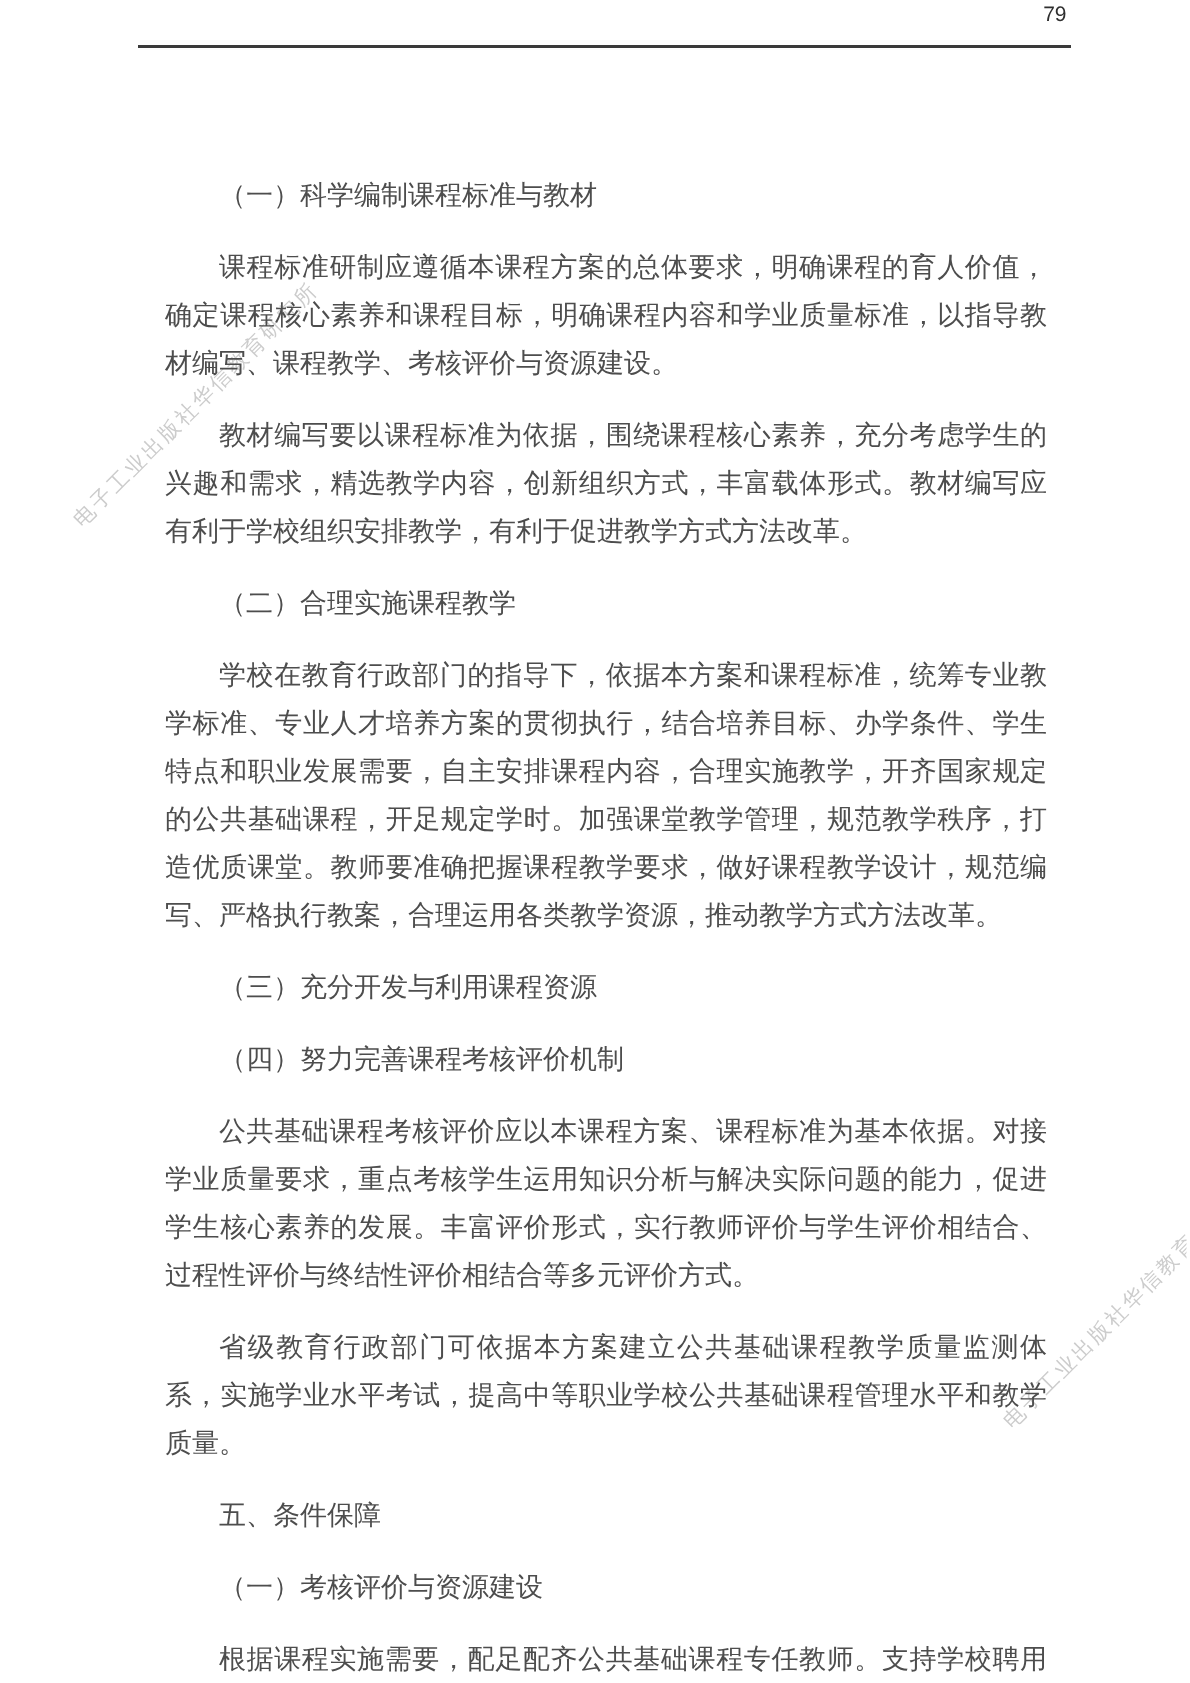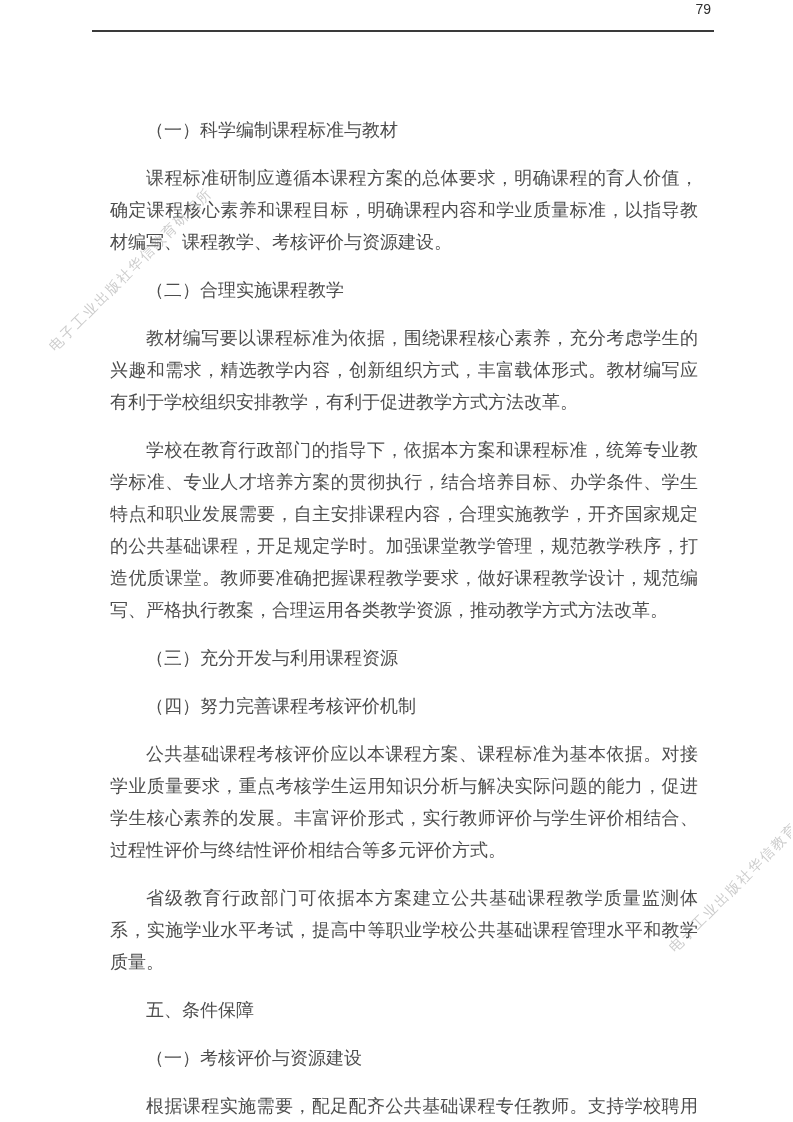--- a/index.html
+++ b/index.html
@@ -67,22 +67,22 @@
 
   <div class="header-rule"></div>
 
   <div class="watermark wm-1">电子工业出版社华信教育研究所</div>
 
   <div class="watermark wm-2">电子工业出版社华信教育研究所</div>
 
   <div class="content">
     <p class="block">（一）科学编制课程标准与教材</p>
     <p class="block">课程标准研制应遵循本课程方案的总体要求，明确课程的育人价值，确定课程核心素养和课程目标，明确课程内容和学业质量标准，以指导教材编写、课程教学、考核评价与资源建设。</p>
+    <p class="block">教材编写要以课程标准为依据，围绕课程核心素养，充分考虑学生的兴趣和需求，精选教学内容，创新组织方式，丰富载体形式。教材编写应有利于学校组织安排教学，有利于促进教学方式方法改革。</p>
     <p class="block">（二）合理实施课程教学</p>
-    <p class="block">教材编写要以课程标准为依据，围绕课程核心素养，充分考虑学生的兴趣和需求，精选教学内容，创新组织方式，丰富载体形式。教材编写应有利于学校组织安排教学，有利于促进教学方式方法改革。</p>
     <p class="block">学校在教育行政部门的指导下，依据本方案和课程标准，统筹专业教学标准、专业人才培养方案的贯彻执行，结合培养目标、办学条件、学生特点和职业发展需要，自主安排课程内容，合理实施教学，开齐国家规定的公共基础课程，开足规定学时。加强课堂教学管理，规范教学秩序，打造优质课堂。教师要准确把握课程教学要求，做好课程教学设计，规范编写、严格执行教案，合理运用各类教学资源，推动教学方式方法改革。</p>
     <p class="block">（三）充分开发与利用课程资源</p>
     <p class="block">（四）努力完善课程考核评价机制</p>
     <p class="block">公共基础课程考核评价应以本课程方案、课程标准为基本依据。对接学业质量要求，重点考核学生运用知识分析与解决实际问题的能力，促进学生核心素养的发展。丰富评价形式，实行教师评价与学生评价相结合、过程性评价与终结性评价相结合等多元评价方式。</p>
     <p class="block">省级教育行政部门可依据本方案建立公共基础课程教学质量监测体系，实施学业水平考试，提高中等职业学校公共基础课程管理水平和教学质量。</p>
     <p class="block">五、条件保障</p>
     <p class="block">（一）考核评价与资源建设</p>
     <p class="block">根据课程实施需要，配足配齐公共基础课程专任教师。支持学校聘用具有</p>
   </div>
 

